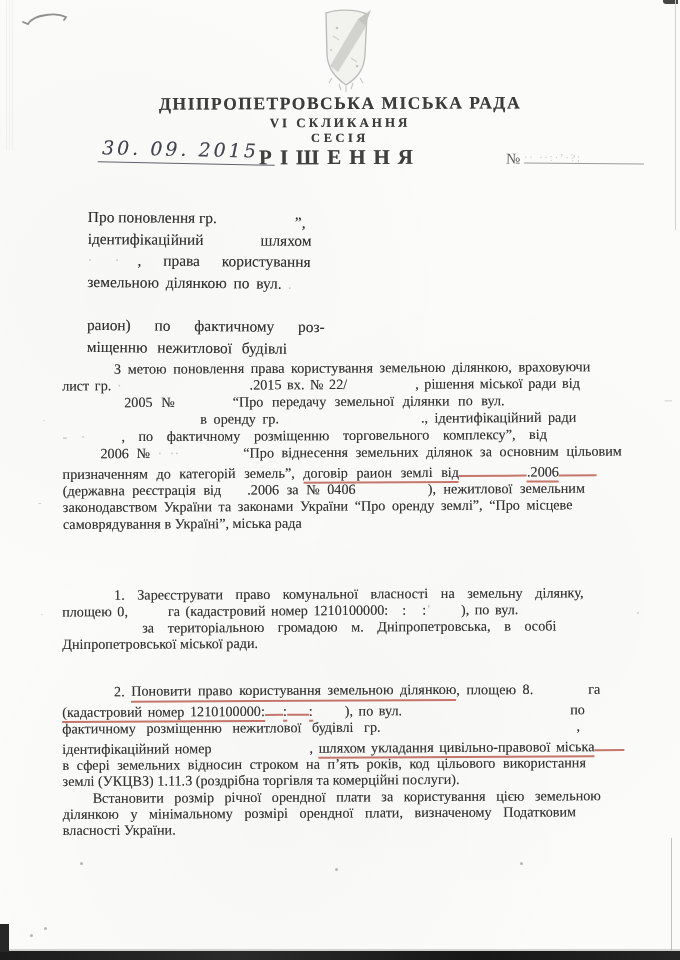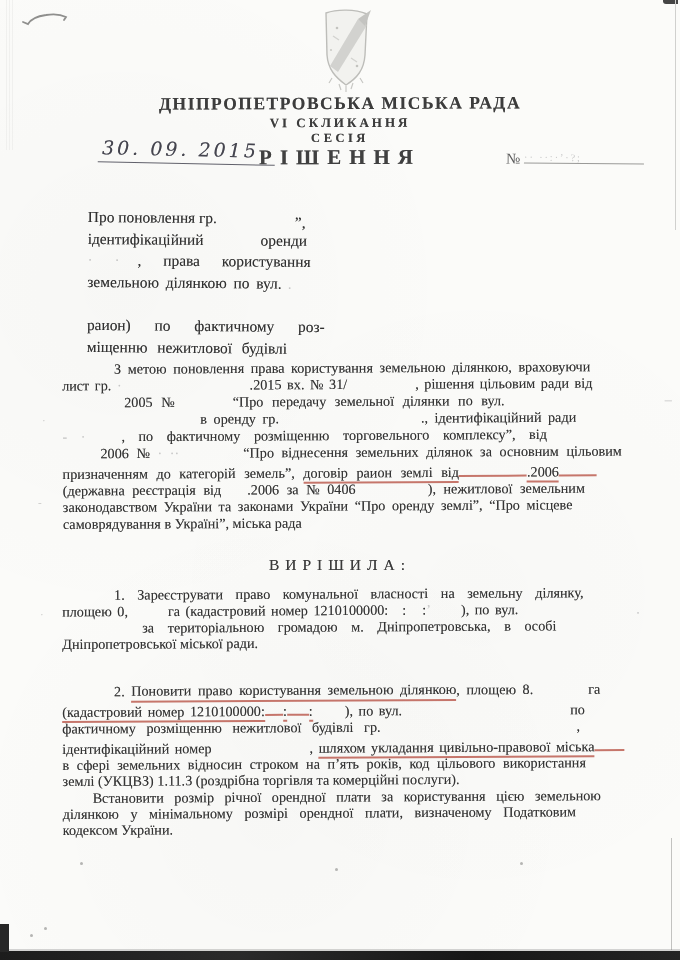--- a/index.html
+++ b/index.html
@@ -95,30 +95,30 @@
 
   <div class="hand-date">30. 09. 2015</div>
   <div class="docnum">
     <span>№</span>
     <span class="num-underline">·· ··:·’·?;</span>
   </div>
 
   <div id="docbody">
       <div class="para subject">
         <div class="tline"><span>Про поновлення гр.</span><span class="gap" style="width: 78px;">&nbsp;</span><span style="position: relative; top: 4px;">”,</span></div>
-        <div class="tline"><span>ідентифікаційний</span><span class="gap" style="width: 57px;">&nbsp;</span><span>оренди</span></div>
+        <div class="tline"><span>ідентифікаційний</span><span class="gap" style="width: 57px;">&nbsp;</span><span>шляхом</span></div>
         <div class="tline" style="word-spacing: 18px;"><span class="faint">· ·</span><span class="gap" style="width: 18px;">&nbsp;</span><span>, права користування</span></div>
         <div class="tline" style="word-spacing: 3px;"><span>земельною ділянкою по вул.</span><span class="gap" style="width: 6px;">&nbsp;</span><span class="faint">.</span></div>
         <div class="tline">&nbsp;</div>
         <div class="tline" style="word-spacing: 20px;"><span>раион) по фактичному роз-</span></div>
         <div class="tline" style="word-spacing: 6px;"><span>міщенню нежитлової будівлі</span></div>
       </div>
       <div class="para intro">
         <div class="tline" style="padding-left: 52px; word-spacing: 3px;"><span>З метою поновлення права користування земельною ділянкою, враховуючи</span></div>
-        <div class="tline" style="word-spacing: 2px;"><span>лист гр.</span><span class="faint"> ·</span><span class="gap" style="width: 128px;">&nbsp;</span><span>.2015 вх. № 31/</span><span class="gap" style="width: 68px;">&nbsp;</span><span>, рішення цільовим ради від</span></div>
+        <div class="tline" style="word-spacing: 2px;"><span>лист гр.</span><span class="faint"> ·</span><span class="gap" style="width: 128px;">&nbsp;</span><span>.2015 вх. № 22/</span><span class="gap" style="width: 68px;">&nbsp;</span><span>, рішення міської ради від</span></div>
         <div class="tline" style="padding-left: 62px; word-spacing: 5px;"><span>2005 №</span><span class="gap" style="width: 58px;">&nbsp;</span><span>“Про передачу земельної ділянки по вул.</span><span class="gap" style="width: 160px;">&nbsp;</span><span class="faint">–</span></div>
         <div class="tline" style="padding-left: 138px; word-spacing: 3px;"><span>в оренду гр.</span><span class="gap" style="width: 142px;">&nbsp;</span><span>., ідентифікаційний ради</span></div>
         <div class="tline" style="word-spacing: 10px;"><span class="faint">- ·</span><span class="gap" style="width: 36px;">&nbsp;</span><span>, по фактичному розміщенню торговельного комплексу”, від</span></div>
         <div class="tline" style="padding-left: 38px; word-spacing: 4px;"><span>2006 №</span><span class="faint"> · ··</span><span class="gap" style="width: 64px;">&nbsp;</span><span>“Про віднесення земельних ділянок за основним цільовим</span></div>
         <div class="tline" style="word-spacing: 5px;"><span>призначенням до категорій земель”, </span><span class="rul">договір раион землі від</span><span class="gap rul" style="width: 68px;">&nbsp;</span><span class="rul">.2006</span><span class="gap rul" style="width: 38px;">&nbsp;</span></div>
         <div class="tline" style="word-spacing: 4px;"><span>(державна реєстрація від</span><span class="gap" style="width: 26px;">&nbsp;</span><span>.2006 за № 0406</span><span class="gap" style="width: 72px;">&nbsp;</span><span>), нежитлової земельним</span></div>
         <div class="tline" style="word-spacing: 3px;"><span>законодавством України та законами України “Про оренду землі”, “Про місцеве</span></div>
         <div class="tline"><span>самоврядування в Україні”, міська рада</span></div>
       </div>
       <div class="para item1">
@@ -129,25 +129,24 @@
       </div>
       <div class="para item2">
         <div class="tline" style="padding-left: 52px; word-spacing: 3px;"><span>2. </span><span class="rul">Поновити право користування земельною ділянкою</span><span>, площею 8.</span><span class="gap" style="width: 55px;">&nbsp;</span><span>га</span></div>
         <div class="tline" style="word-spacing: 2px;"><span class="rul">(кадастровий номер 1210100000:</span><span class="gap rul" style="width: 18px;">&nbsp;</span><span class="rul">:</span><span class="gap rul" style="width: 22px;">&nbsp;</span><span class="rul">:</span><span class="gap" style="width: 32px;">&nbsp;</span><span>), по вул.</span><span class="gap" style="width: 168px;">&nbsp;</span><span>по</span></div>
         <div class="tline" style="word-spacing: 7px;"><span>фактичному розміщенню нежитлової будівлі гр.</span><span class="gap" style="width: 196px;">&nbsp;</span><span>,</span></div>
         <div class="tline" style="word-spacing: 2px;"><span>ідентифікаційний номер</span><span class="gap" style="width: 98px;">&nbsp;</span><span>, </span><span class="rul">шляхом укладання цивільно-правової міська</span><span class="gap rul" style="width: 30px;">&nbsp;</span></div>
         <div class="tline" style="word-spacing: 4px;"><span>в сфері земельних відносин строком на п’ять років, код цільового використання</span></div>
         <div class="tline"><span>землі (УКЦВЗ) 1.11.3 (роздрібна торгівля та комерційні послуги).</span></div>
         <div class="tline" style="padding-left: 30px; word-spacing: 7px;"><span>Встановити розмір річної орендної плати за користування цією земельною</span></div>
         <div class="tline" style="word-spacing: 8px;"><span>ділянкою у мінімальному розмірі орендної плати, визначеному Податковим</span></div>
-        <div class="tline"><span>кодексом України.</span></div>
+        <div class="tline"><span>власності України.</span></div>
       </div>
     </div>
 
-  <div class="resolved">ВИРІШИЛА:</div>
 
 <div class="artifact margin-mark" style="left: 42px; top: 414px;">·</div>
     <div class="artifact margin-mark" style="left: 38px; top: 496px;">-</div>
     <div class="artifact margin-mark" style="left: 40px; top: 608px;">·</div>
     <div class="artifact speck" style="left: 80px; top: 862px;"></div>
     <div class="artifact speck" style="left: 335px; top: 868px;"></div>
     <div class="artifact speck" style="left: 520px; top: 862px;"></div>
     <div class="artifact speck" style="left: 30px; top: 934px;"></div>
     <div class="artifact speck" style="left: 44px; top: 927px;"></div>
   </div>

